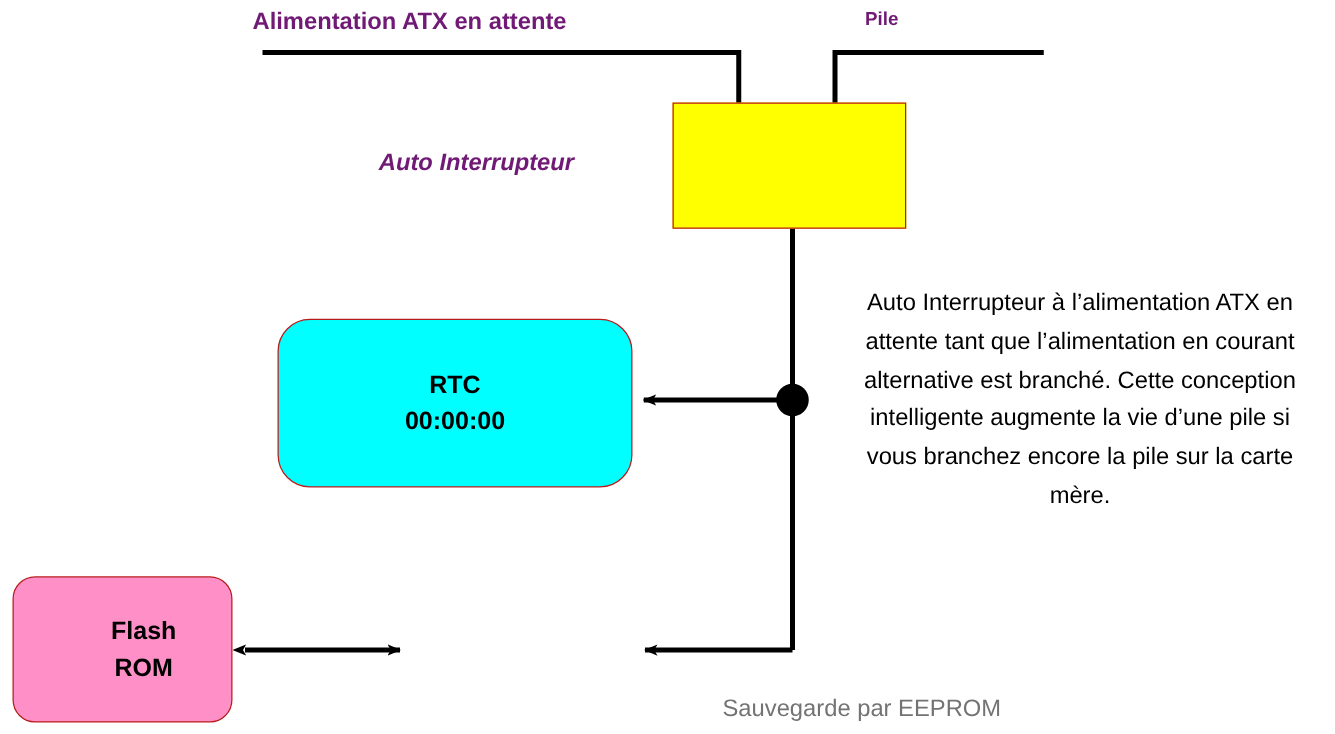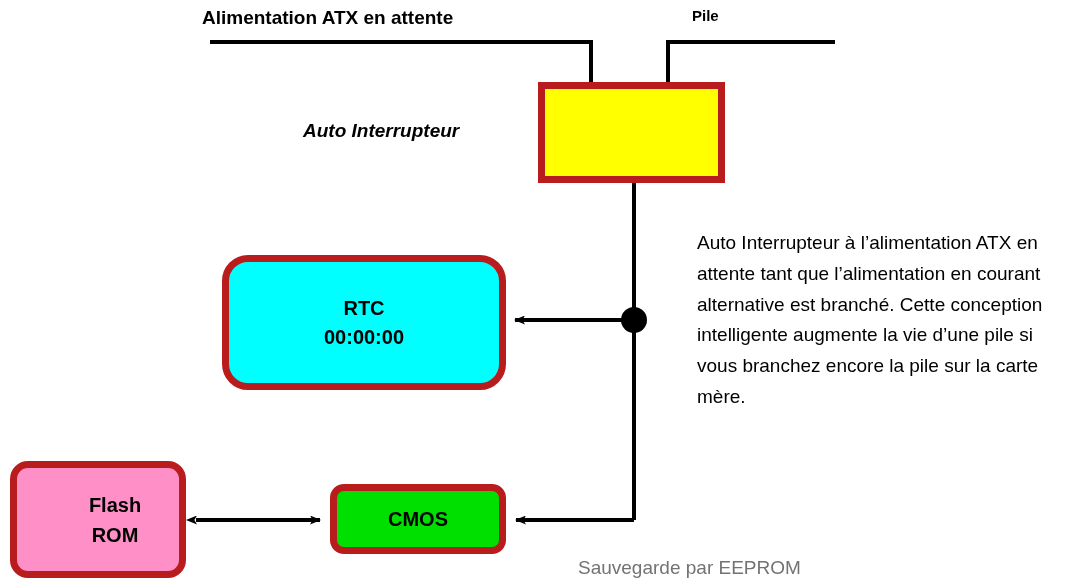--- a/index.html
+++ b/index.html
@@ -20,21 +20,21 @@
   #wire-layer {
     position: absolute;
     left: 0;
     top: 0;
     width: 1068px;
     height: 587px;
   }
   .lbl {
     position: absolute;
     font-weight: bold;
-    color: #000000;
+    color: #701a75;
     white-space: nowrap;
     line-height: 1.1;
   }
   #label-atx {
     left: 202px;
     top: 8px;
     font-size: 19px;
   }
   #label-pile {
     left: 692px;
@@ -43,21 +43,21 @@
   }
   #label-auto-interrupteur {
     left: 303px;
     top: 121px;
     font-size: 19px;
     font-style: italic;
   }
   .node-box {
     position: absolute;
     box-sizing: border-box;
-    border: 7px solid #b91c1c;
+    border: 1px solid #b91c1c;
     display: flex;
     flex-direction: column;
     align-items: center;
     justify-content: center;
     color: #000000;
     font-weight: bold;
     text-align: center;
   }
   #box-auto-switch {
     left: 538px;
@@ -92,26 +92,27 @@
     left: 330px;
     top: 484px;
     width: 176px;
     height: 70px;
     background: #00e000;
     border-radius: 14px;
     font-size: 20px;
   }
   #paragraph-description {
     position: absolute;
-    left: 697px;
+    left: 681px;
     top: 228px;
     width: 366px;
     font-size: 19px;
     line-height: 1.62;
     color: #000000;
+    text-align: center;
   }
   #caption-eeprom {
     position: absolute;
     left: 578px;
     top: 557px;
     font-size: 19px;
     color: #737373;
     white-space: nowrap;
   }
 </style>
@@ -166,21 +167,18 @@
   <div class="node-box" id="box-rtc">
     <div>RTC</div>
     <div>00:00:00</div>
   </div>
 
   <div class="node-box" id="box-flash-rom">
     <div>Flash</div>
     <div>ROM</div>
   </div>
 
-  <div class="node-box" id="box-cmos">
-    <div>CMOS</div>
-  </div>
 
   <div id="paragraph-description">Auto Interrupteur à l’alimentation ATX en attente tant que l’alimentation en courant alternative est branché. Cette conception intelligente augmente la vie d’une pile si vous branchez encore la pile sur la carte mère.</div>
 
   <div id="caption-eeprom">Sauvegarde par EEPROM</div>
 
 </div>
 
 </body></html>

